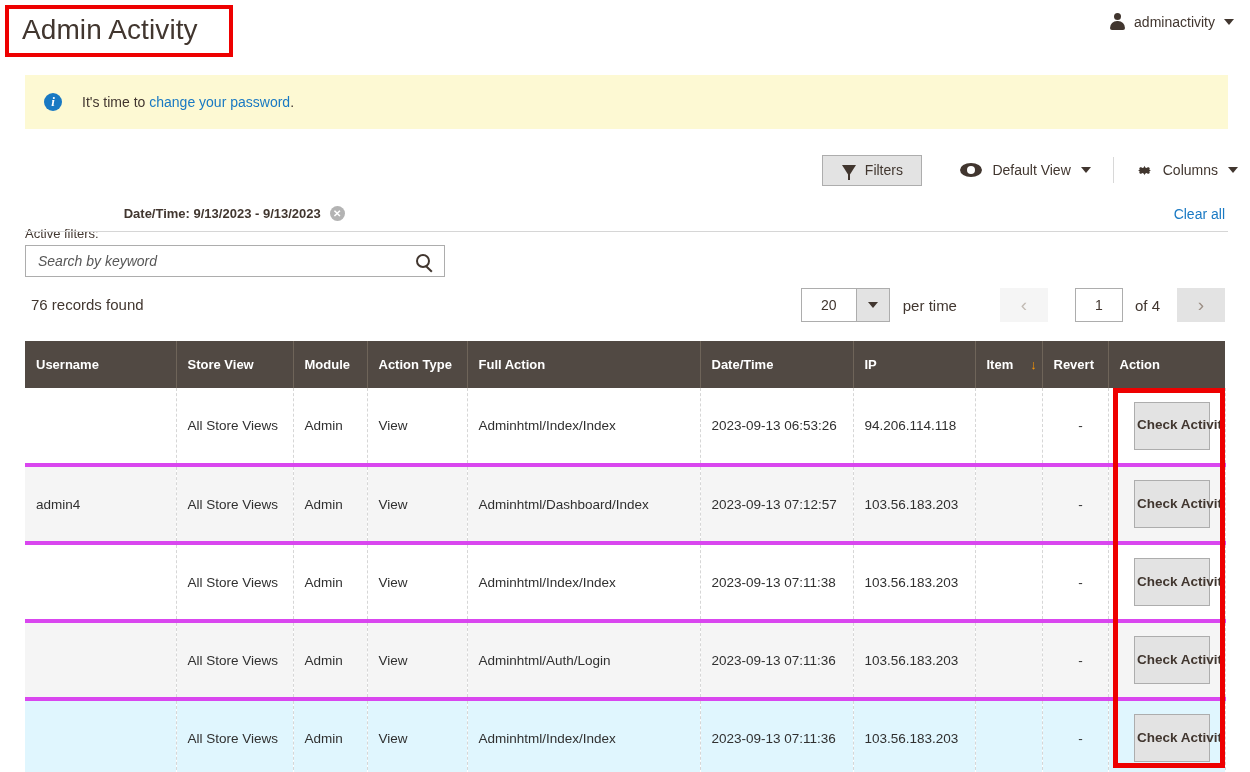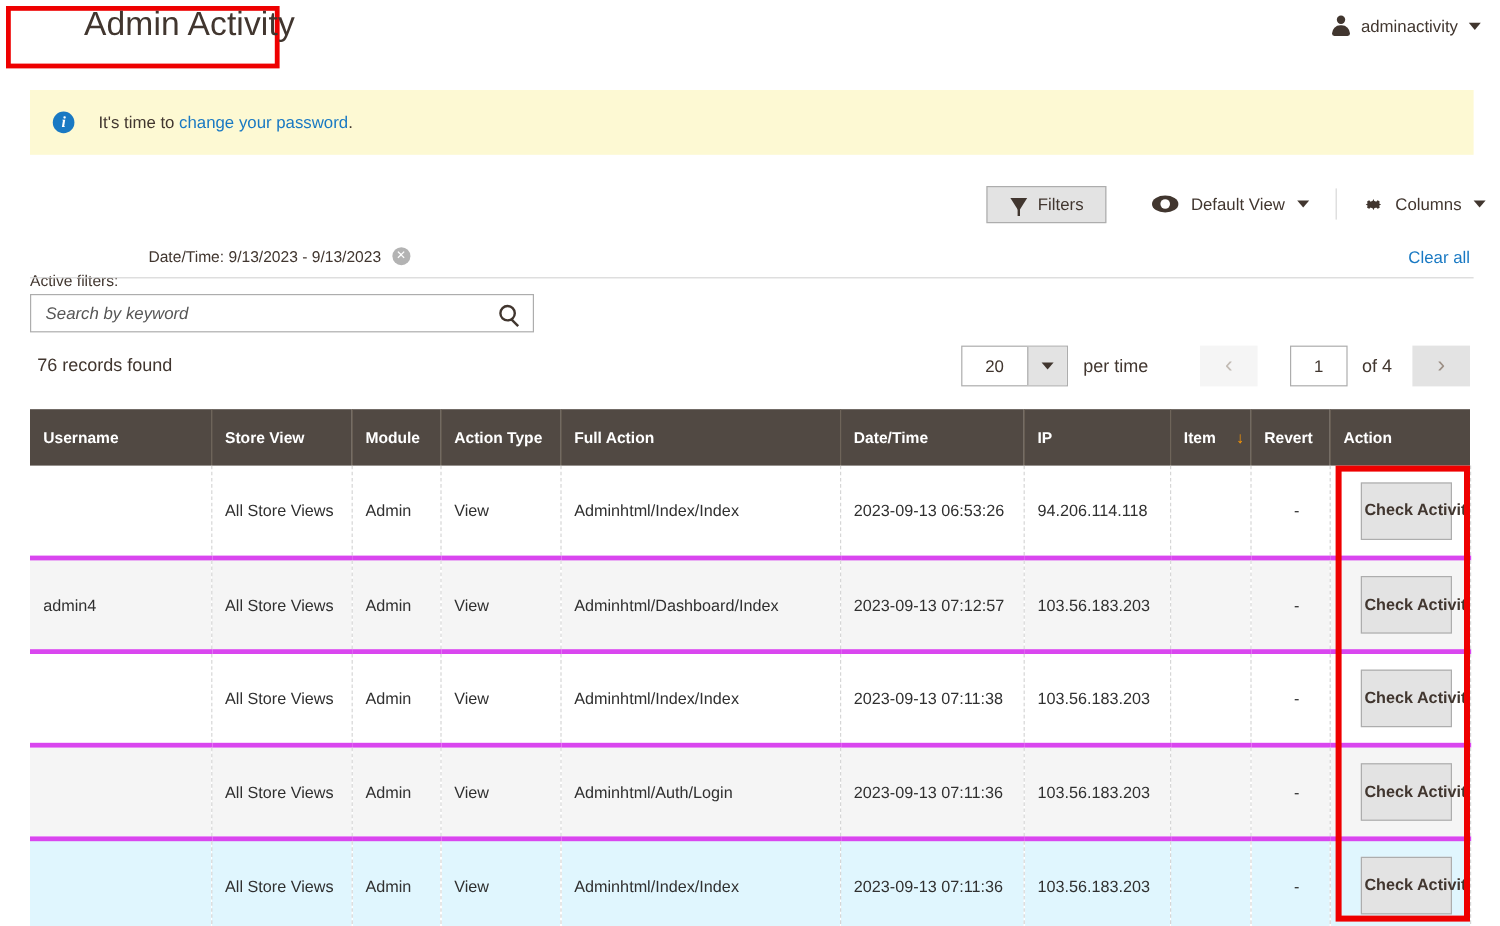--- a/index.html
+++ b/index.html
@@ -19,27 +19,26 @@
   }
   .title-highlight {
     position: absolute;
     left: 5px; top: 5px;
     width: 228px; height: 52px;
     border: 4px solid #ee0000;
     background: #ffffff;
   }
   .page-title {
     position: absolute;
-    left: 22px; top: 4px;
+    left: 22px; top: 14px;
     font-size: 28px;
     font-weight: 400;
     color: #41362f;
     letter-spacing: 0.1px;
     white-space: nowrap;
-    margin-left: 48px;
   }
   .user-area {
     position: absolute;
     right: 16px; top: 13px;
     display: flex;
     align-items: center;
     gap: 9px;
     font-size: 14px;
     color: #41362f;
   }
@@ -196,21 +195,21 @@
     font-size: 13px;
     color: #41362f;
     margin-right: 25px;
     margin-top: 39px;
   }
   .af-chip {
     display: flex;
     align-items: center;
     gap: 9px;
     font-size: 13px;
-    font-weight: normal;
+    font-weight: bold;
     color: #41362f;
   }
   .af-remove {
     width: 15px; height: 15px;
     border-radius: 50%;
     background: #b3b3b3;
     color: #ffffff;
     font-size: 10px;
     line-height: 15px;
     text-align: center;

